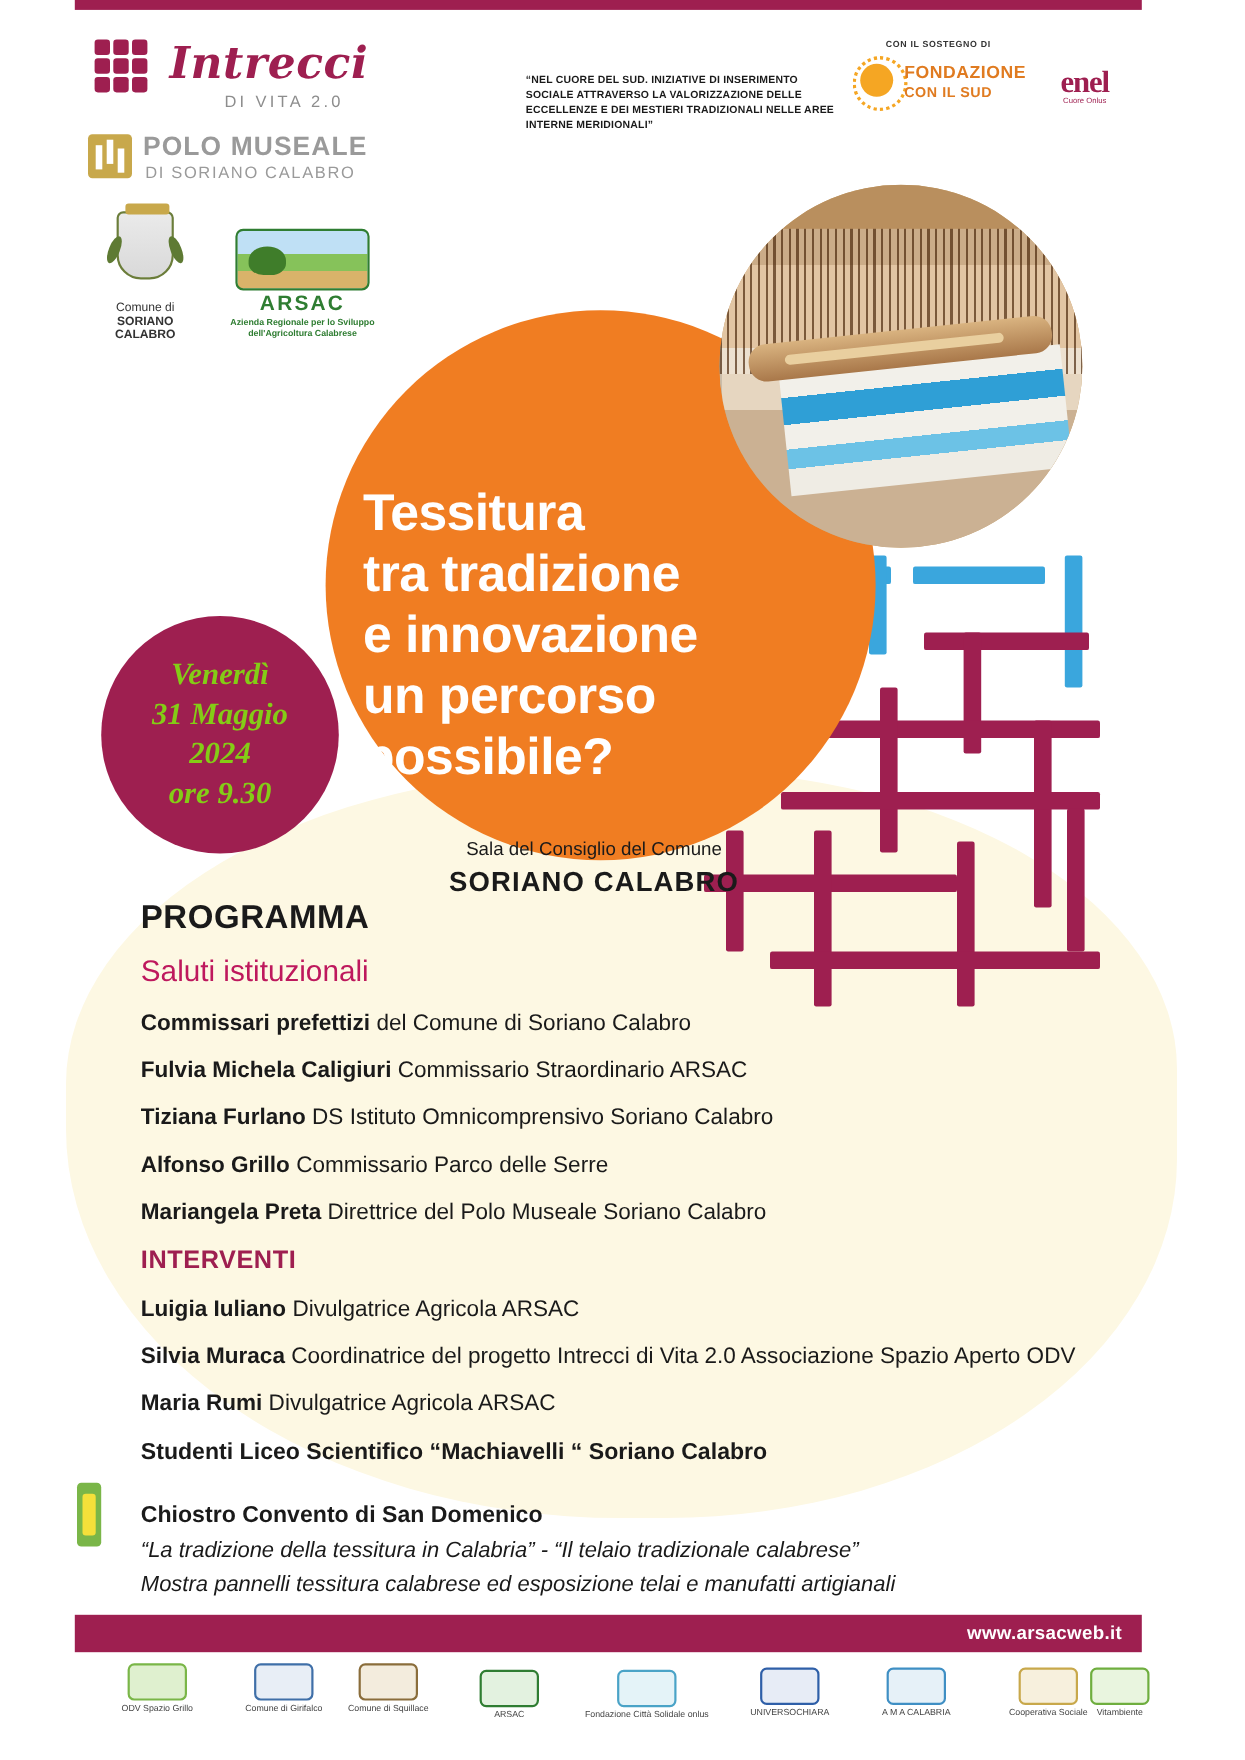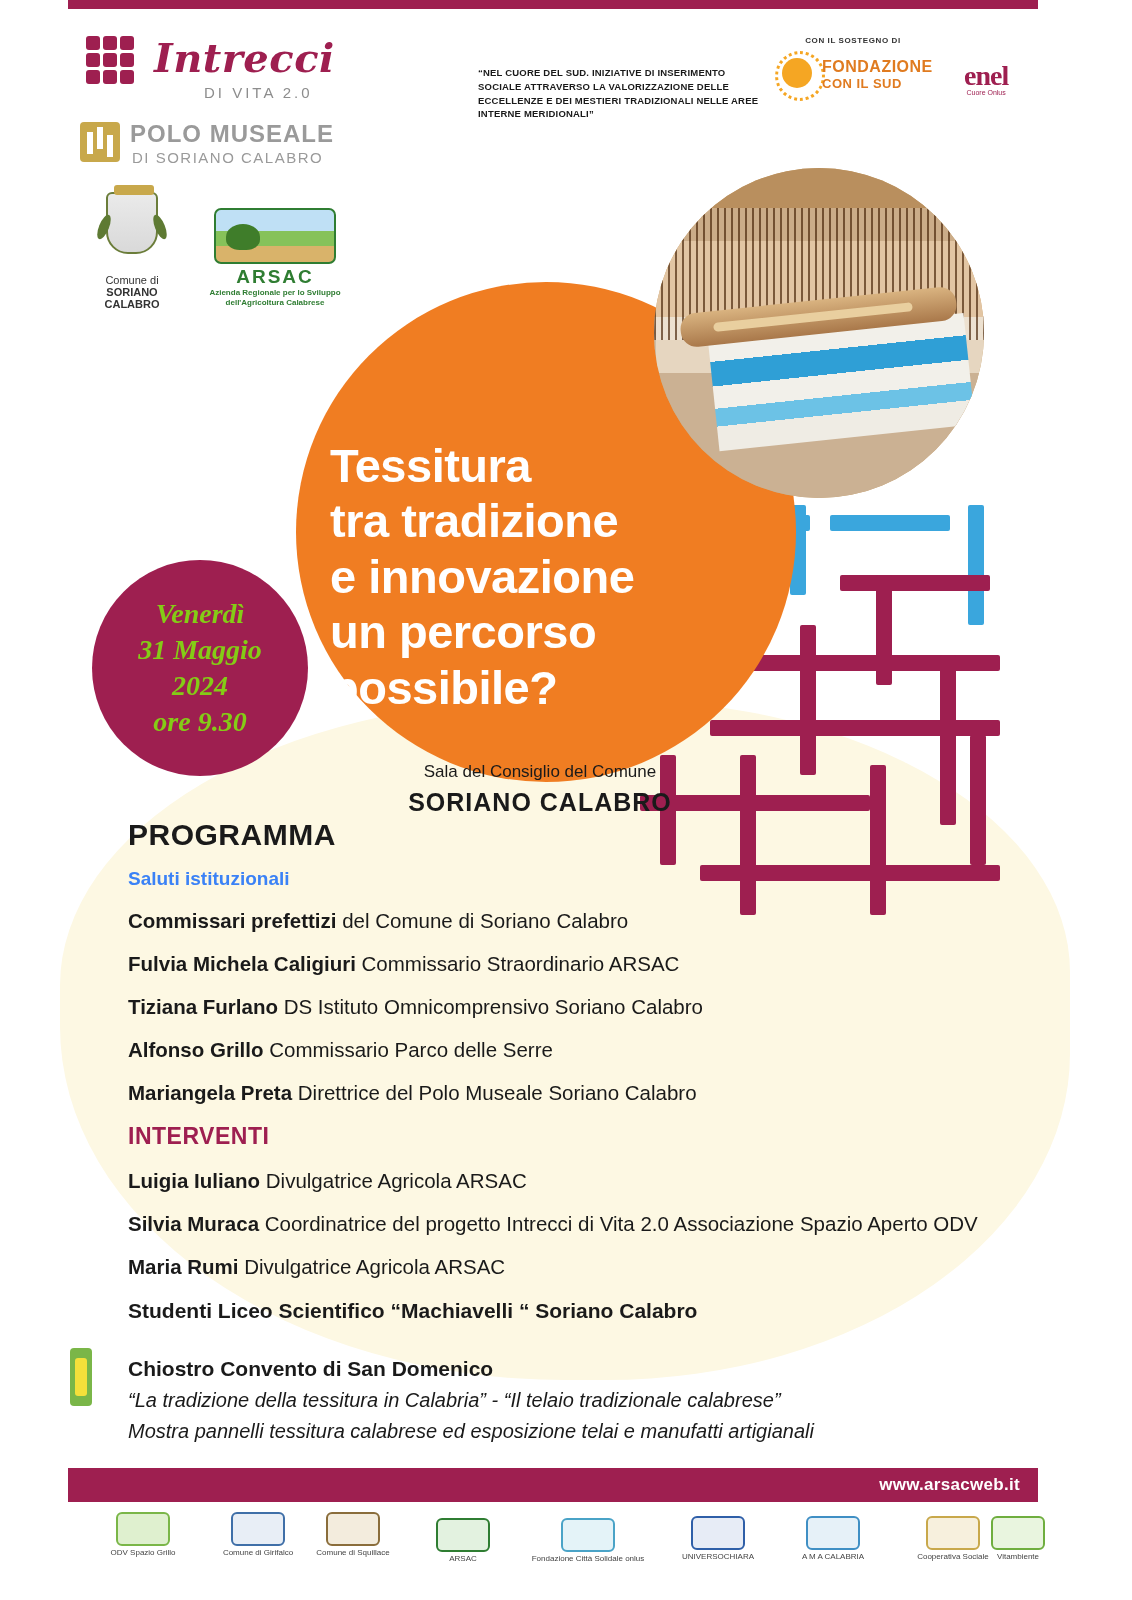--- a/index.html
+++ b/index.html
@@ -167,21 +167,21 @@
     display: flex; align-items: center; justify-content: center;
   }
   .date-badge .inner {
     color: #84cc16; text-align: center; font-style: italic; font-weight: bold;
     font-size: 28px; line-height: 1.28; font-family: Liberation Serif, serif;
   }
 
   
   .programme { position: absolute; left: 128px; top: 818px; width: 910px; z-index: 6; }
   .prog-head { font-size: 30px; font-weight: bold; color: #1a1a1a; letter-spacing: .5px; }
-  .sect-saluti { font-size: 19px; font-weight: bold; color: #3b82f6; margin-top: 16px; }
+  .sect-saluti { font-size: 27px; font-weight: normal; color: #be185d; margin-top: 16px; }
   .sect-interventi { font-size: 23px; font-weight: bold; color: #9e1f50; margin-top: 18px; letter-spacing: .5px; }
   .line { font-size: 20.5px; color: #1a1a1a; margin-top: 19px; }
   .line b { font-weight: bold; }
   .bold-line { font-size: 21px; font-weight: bold; color: #1a1a1a; margin-top: 20px; }
 
   .chiostro { margin-top: 34px; }
   .chiostro-title { font-size: 21px; font-weight: bold; color: #1a1a1a; }
   .chiostro-q { font-size: 20px; font-style: italic; color: #1a1a1a; margin-top: 8px; }
   .chiostro-q2 { font-size: 20px; font-style: italic; color: #1a1a1a; margin-top: 8px; }
 

